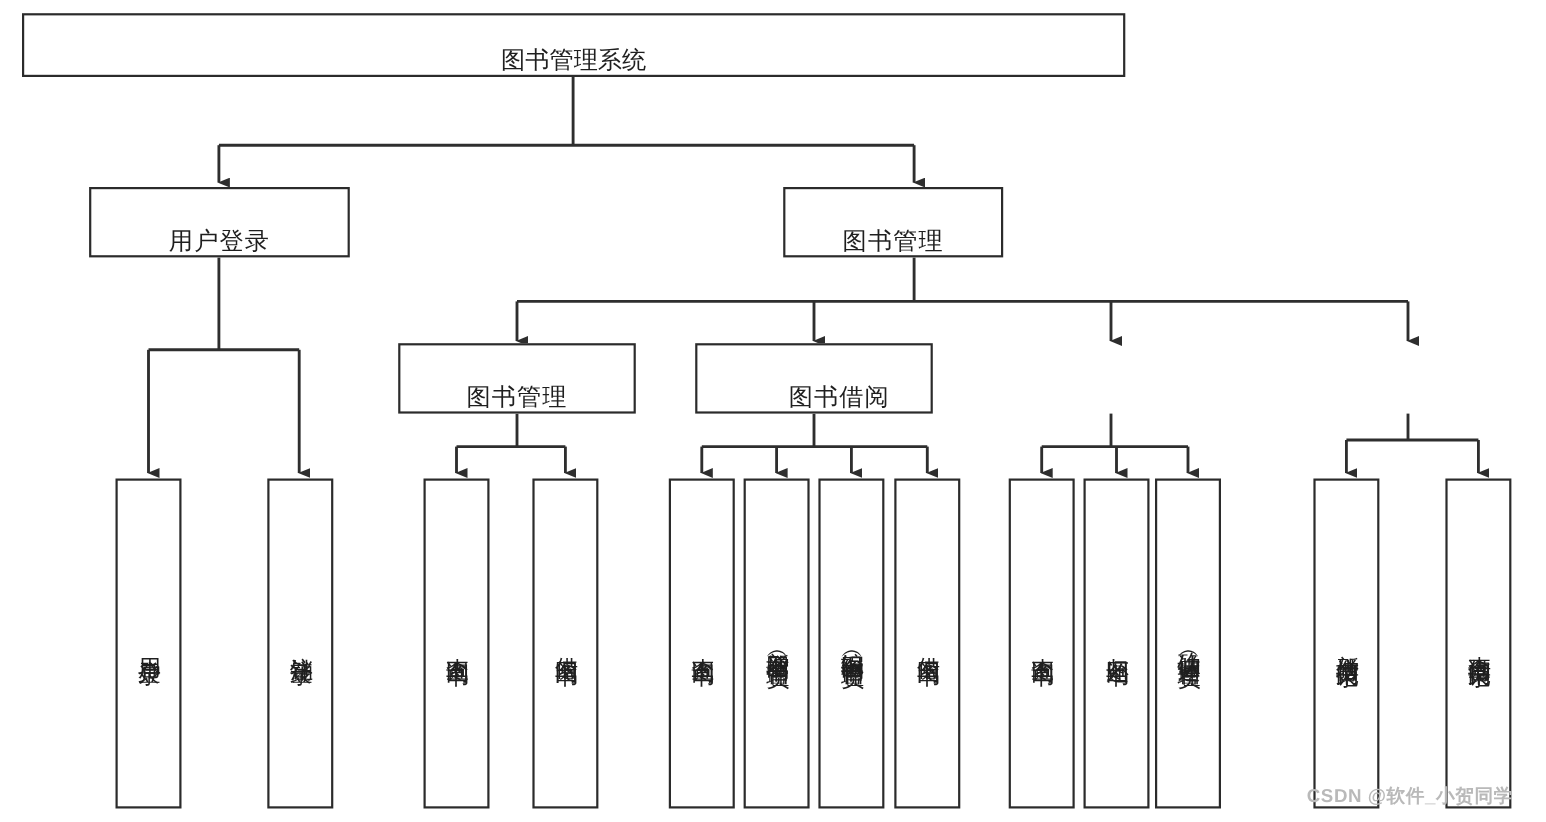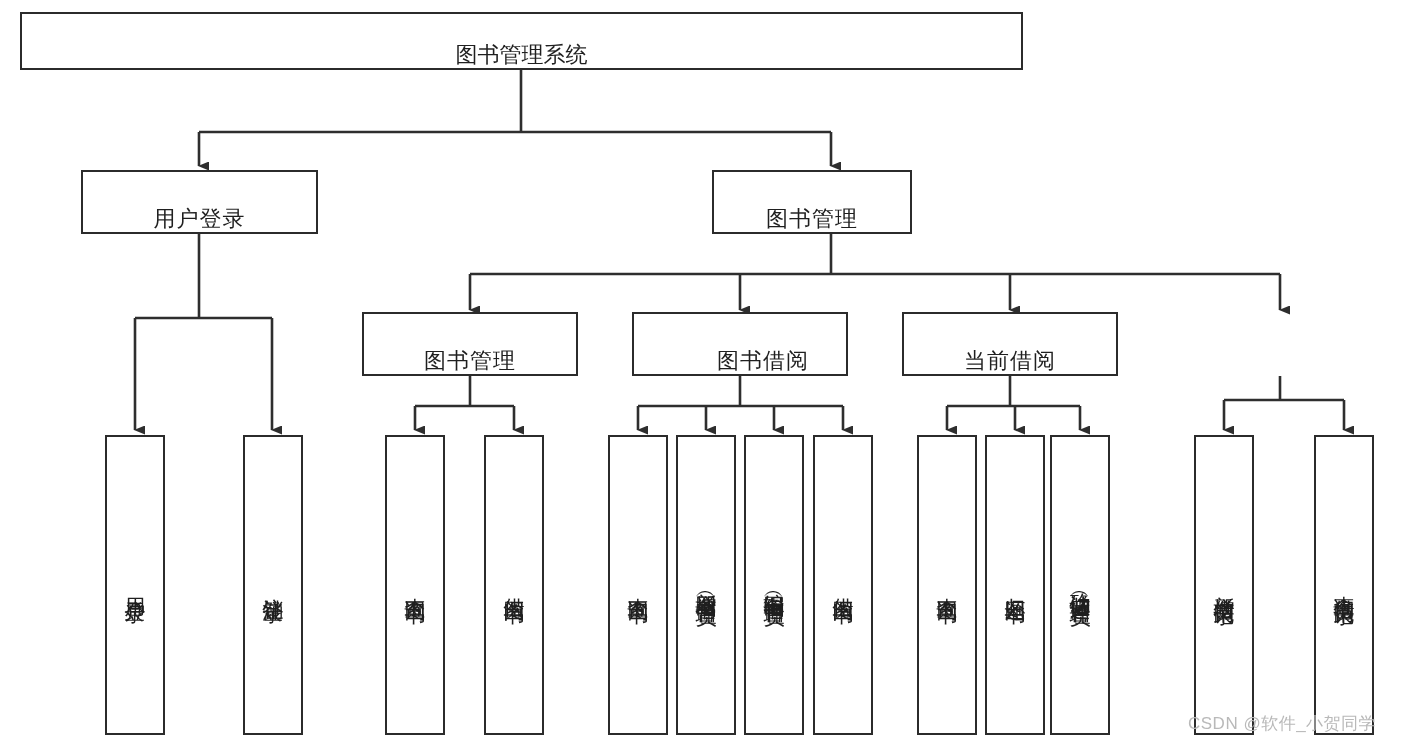--- a/index.html
+++ b/index.html
@@ -59,20 +59,21 @@
   }
   .watermark{
     position:absolute;
     left:1188px;
     top:712px;
     font-size:17px;
     color:#b9b9b9;
     letter-spacing:0.5px;
     white-space:nowrap;
     font-family:"Liberation Sans","DejaVu Sans",sans-serif;
+    font-weight:bold;
   }
 </style>
 </head>
 <body>
 
 <div id="canvas">
 
   <svg class="svg-layer" viewBox="0 0 1405 747" xmlns="http://www.w3.org/2000/svg">
     <defs>
       <marker id="arrow" markerWidth="9" markerHeight="11" refX="4.5" refY="10" orient="auto" markerUnits="userSpaceOnUse">
@@ -136,23 +137,20 @@
   </div>
 
   <div class="node h" style="left:362px;top:312px;width:216px;height:64px;">
     <span>图书管理</span>
   </div>
 
   <div class="node h" style="left:632px;top:312px;width:216px;height:64px;padding-left:46px;">
     <span>图书借阅</span>
   </div>
 
-  <div class="node h" style="left:902px;top:312px;width:216px;height:64px;">
-    <span>当前借阅</span>
-  </div>
 
 
   <div class="node leaf" style="left:105px;top:435px;width:60px;height:300px;">
     <span class="leaf-text">用户登录</span>
   </div>
 
   <div class="node leaf" style="left:243px;top:435px;width:60px;height:300px;">
     <span class="leaf-text">注销登录</span>
   </div>
 

